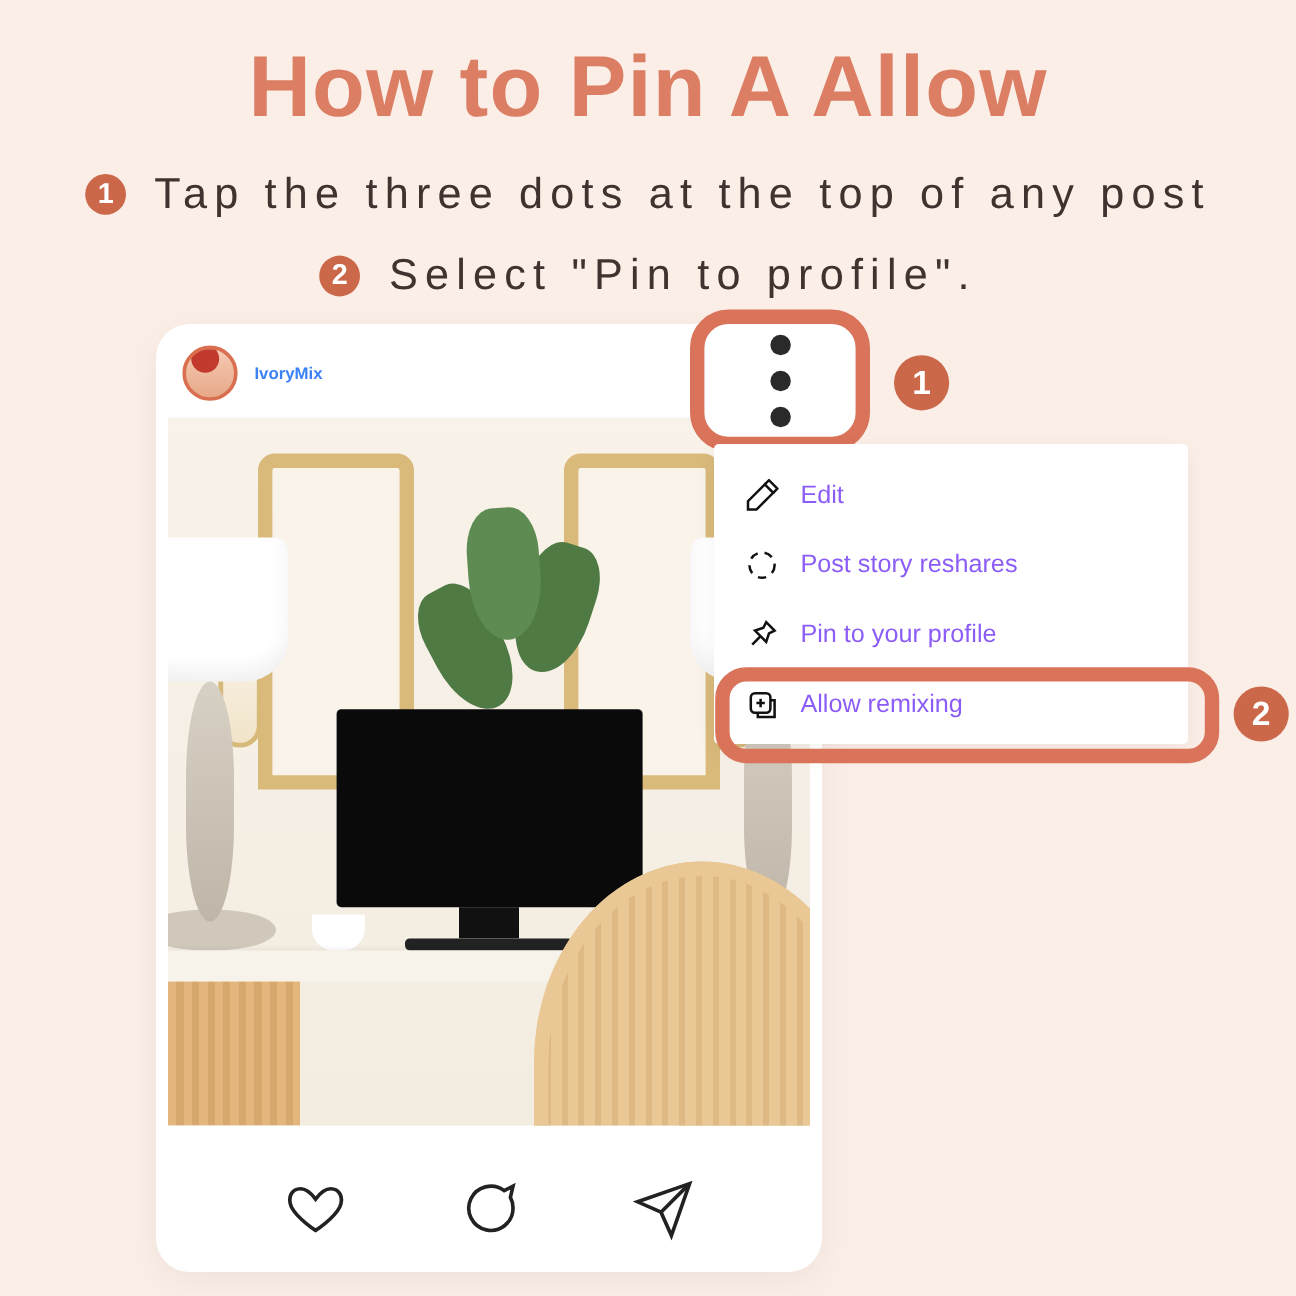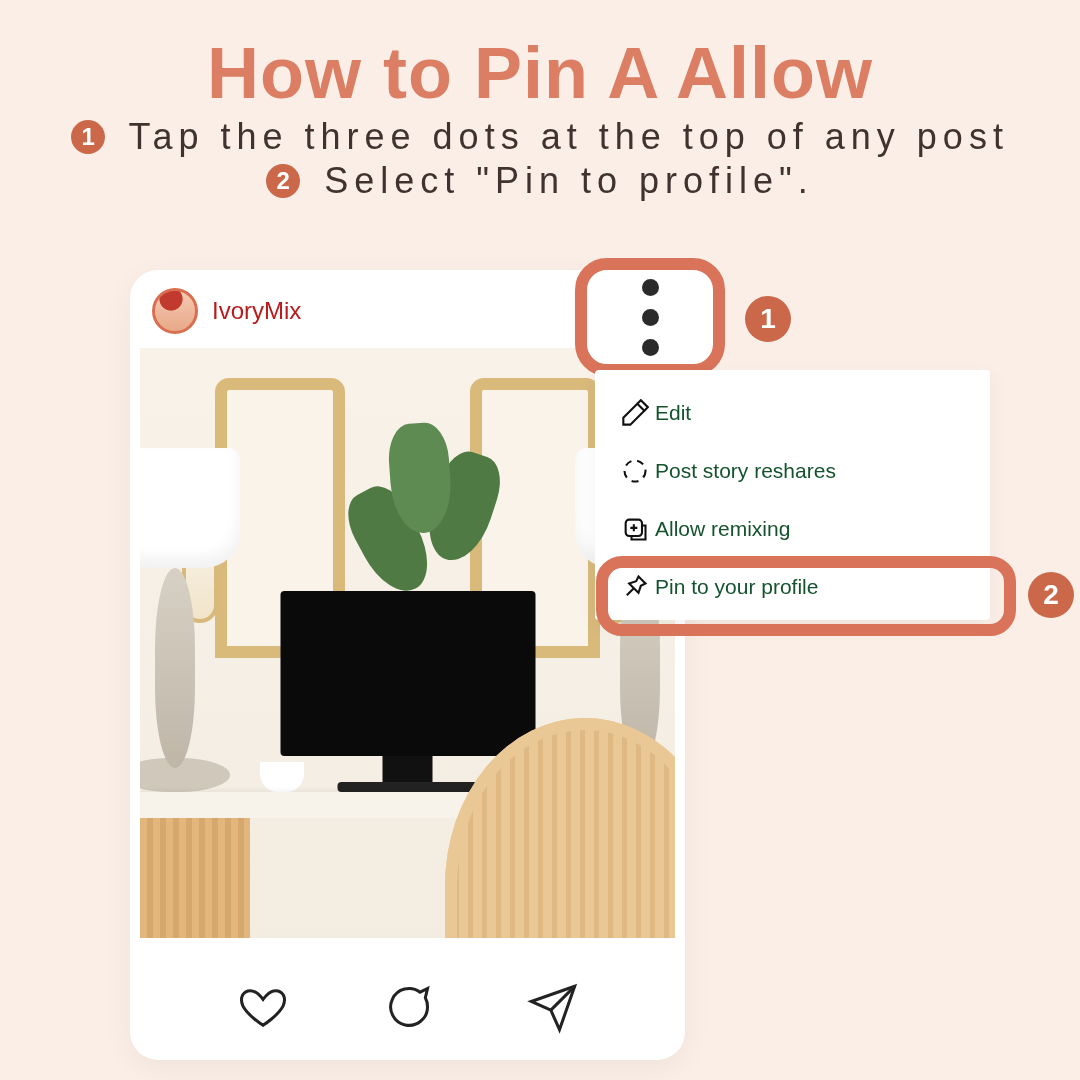--- a/index.html
+++ b/index.html
@@ -16,21 +16,21 @@
     font-weight:800;
     color:#db7e63;
     padding-top:32px;
     letter-spacing:1px;
   }
   .step-line {
     text-align:center;
     font-size:36px;
     letter-spacing:6px;
     color:#40332f;
-    margin-top:2px;
+    margin-top:26px;
     font-weight:500;
   }
   .step-line .bullet {
     display:inline-flex;
     align-items:center;
     justify-content:center;
     width:34px; height:34px;
     border-radius:50%;
     background:#cb6849;
     color:#fff;
@@ -54,21 +54,21 @@
     box-shadow:0 8px 30px rgba(0,0,0,.05);
   }
   .card-head { display:flex; align-items:center; gap:14px; padding:18px 22px 14px; }
   .avatar {
     width:46px; height:46px; border-radius:50%;
     border:3px solid #d96f50;
     background: radial-gradient(circle at 40% 20%, #c23a2e 0 28%, transparent 30%),
                 linear-gradient(#f7c9b3,#e7a988);
     background-color:#f3cf4f;
   }
-  .username { font-size:24px; font-weight:400; color:#b91c1c; }
+  .username { font-size:14px; font-weight:700; color:#3b82f6; }
 
   
   .post-img {
     position:relative;
     margin:0 10px 0;
     height:590px;
     overflow:hidden;
     background:linear-gradient(#f8f2e9,#f2ece1);
   }
   .desk { position:absolute; left:0; right:0; bottom:120px; height:26px; background:#f7f3ea; box-shadow:0 -2px 4px rgba(0,0,0,.05); }
@@ -123,23 +123,23 @@
   .menu{
     position:absolute;
     left:595px; top:100px;
     width:395px;
     background:#fff;
     border-radius:4px;
     padding:14px 0 4px;
     box-shadow:0 6px 20px rgba(0,0,0,.05);
   }
   .menu .mi{
-    display:flex; align-items:center; gap:6px;
+    display:flex; align-items:center; gap:18px;
     padding:15px 26px;
-    font-size:21px; color:#14532d;
+    font-size:21px; color:#8b5cf6;
   }
   .menu .mi svg{ width:28px; height:28px; stroke:#111; stroke-width:1.8; fill:none; flex-shrink:0;}
 
   .pin-highlight{
     position:absolute;
     left:596px; top:286px;
     width:420px; height:80px;
     border:12px solid #d9735a;
     border-radius:26px;
     pointer-events:none;
@@ -248,31 +248,31 @@
       <span>Edit</span>
     </div>
     <div class="mi">
       <svg viewBox="0 0 24 24">
           <circle cx="12" cy="12" r="9" stroke-dasharray="6 5"></circle>
         </svg>
       <span>Post story reshares</span>
     </div>
     <div class="mi">
       <svg viewBox="0 0 24 24">
+          <path d="m15 3 6 6-4 2-2 6-4-4-6 6 6-6-4-4 6-2 2-4z"></path>
+        </svg>
+      <span>Pin to your profile</span>
+    </div>
+    <div class="mi">
+      <svg viewBox="0 0 24 24">
           <rect x="4" y="4" width="14" height="14" rx="3"></rect>
           <path d="M18 9h3v12H9v-3"></path>
           <path d="M11 8v6M8 11h6"></path>
         </svg>
       <span>Allow remixing</span>
     </div>
-    <div class="mi">
-      <svg viewBox="0 0 24 24">
-          <path d="m15 3 6 6-4 2-2 6-4-4-6 6 6-6-4-4 6-2 2-4z"></path>
-        </svg>
-      <span>Pin to your profile</span>
-    </div>
   </div>
 
   <div class="pin-highlight"></div>
 
   <div class="callout c1">1</div>
   <div class="callout c2">2</div>
 </div>
 
 </body></html>

